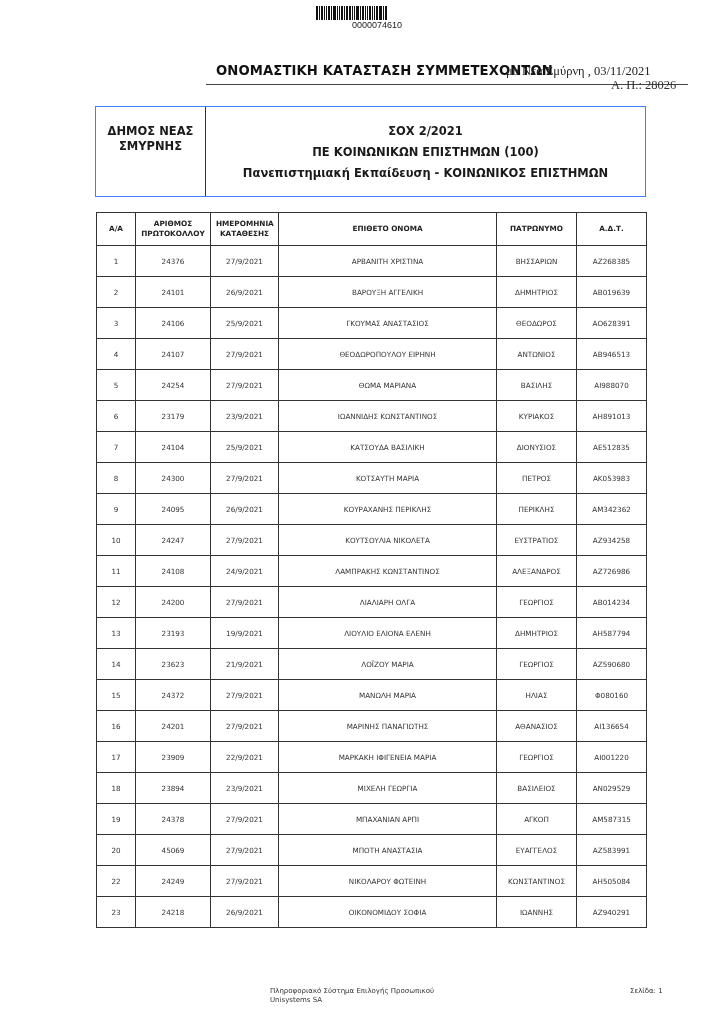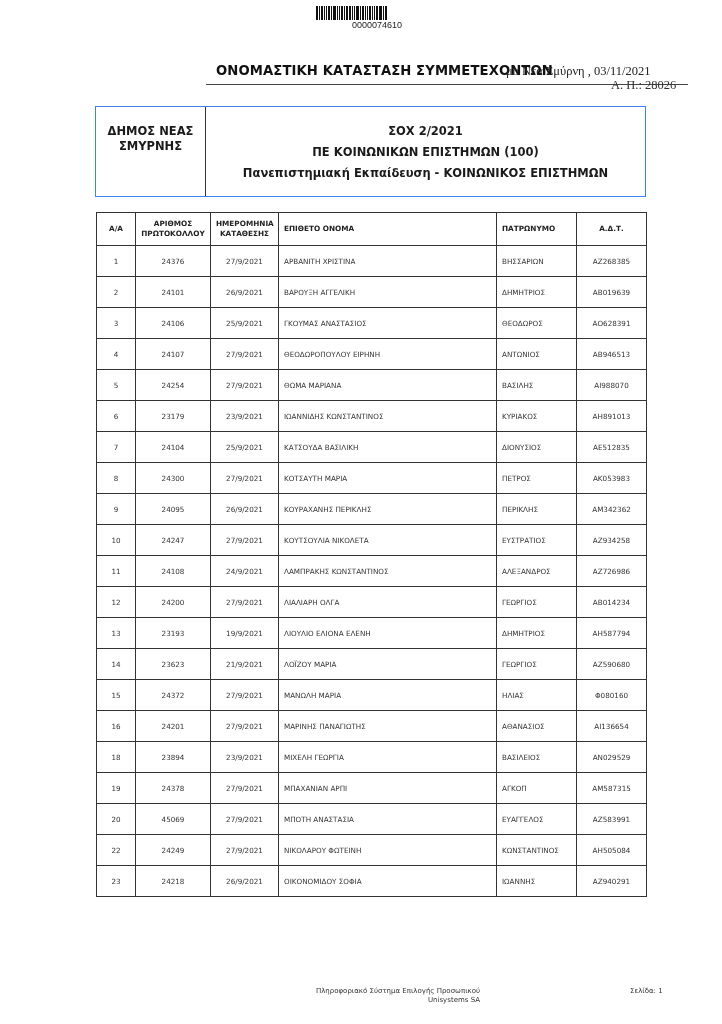--- a/index.html
+++ b/index.html
@@ -129,27 +129,27 @@
       height: 33px;
       font-weight: bold;
       color: #222;
       font-size: 7.3px;
       line-height: 10px;
     }
     table.list td {
       height: 31px;
     }
     .c-center { text-align: center; }
-    .c-left { text-align: left; }
+    .c-left { text-align: center; }
     .footer-system {
       position: absolute;
       left: 270px;
       top: 987px;
       width: 210px;
-      text-align: right;
+      text-align: left;
       font-size: 7px;
       line-height: 9px;
       color: #333;
     }
     .footer-page {
       position: absolute;
       left: 630px;
       top: 987px;
       font-size: 7px;
       color: #333;
@@ -356,20 +356,28 @@
       </tr>
       <tr>
         <td class="c-center">16</td>
         <td class="c-center">24201</td>
         <td class="c-center">27/9/2021</td>
         <td class="c-left">ΜΑΡΙΝΗΣ ΠΑΝΑΓΙΩΤΗΣ</td>
         <td class="c-left">ΑΘΑΝΑΣΙΟΣ</td>
         <td class="c-center">ΑΙ136654</td>
       </tr>
       <tr>
+        <td class="c-center">17</td>
+        <td class="c-center">23909</td>
+        <td class="c-center">22/9/2021</td>
+        <td class="c-left">ΜΑΡΚΑΚΗ ΙΦΙΓΕΝΕΙΑ ΜΑΡΙΑ</td>
+        <td class="c-left">ΓΕΩΡΓΙΟΣ</td>
+        <td class="c-center">ΑΙ001220</td>
+      </tr>
+      <tr>
         <td class="c-center">18</td>
         <td class="c-center">23894</td>
         <td class="c-center">23/9/2021</td>
         <td class="c-left">ΜΙΧΕΛΗ ΓΕΩΡΓΙΑ</td>
         <td class="c-left">ΒΑΣΙΛΕΙΟΣ</td>
         <td class="c-center">ΑΝ029529</td>
       </tr>
       <tr>
         <td class="c-center">19</td>
         <td class="c-center">24378</td>

